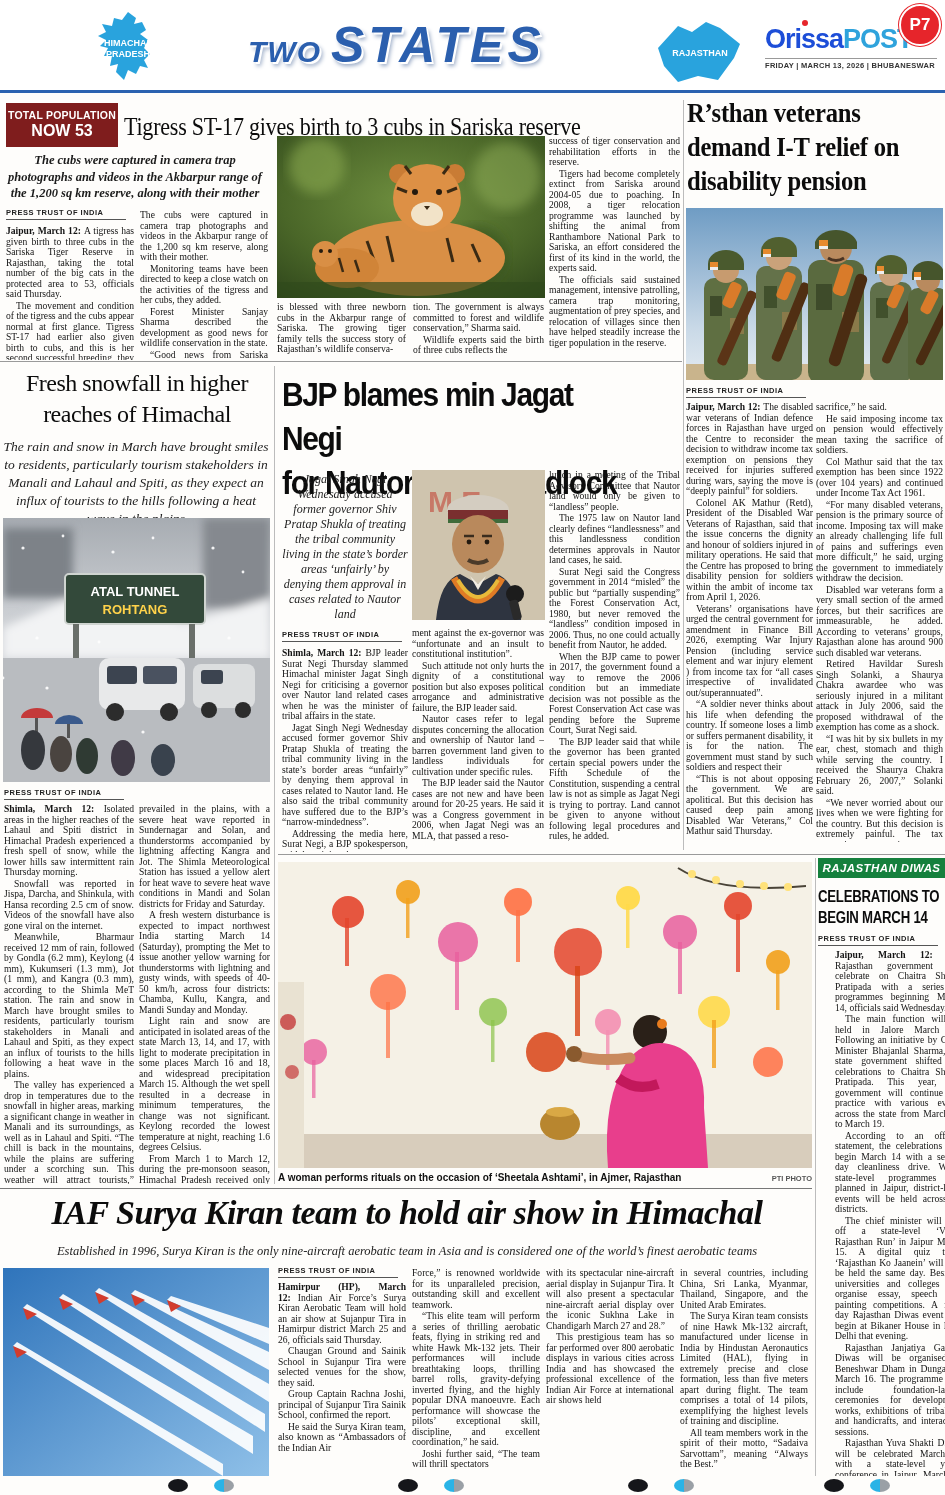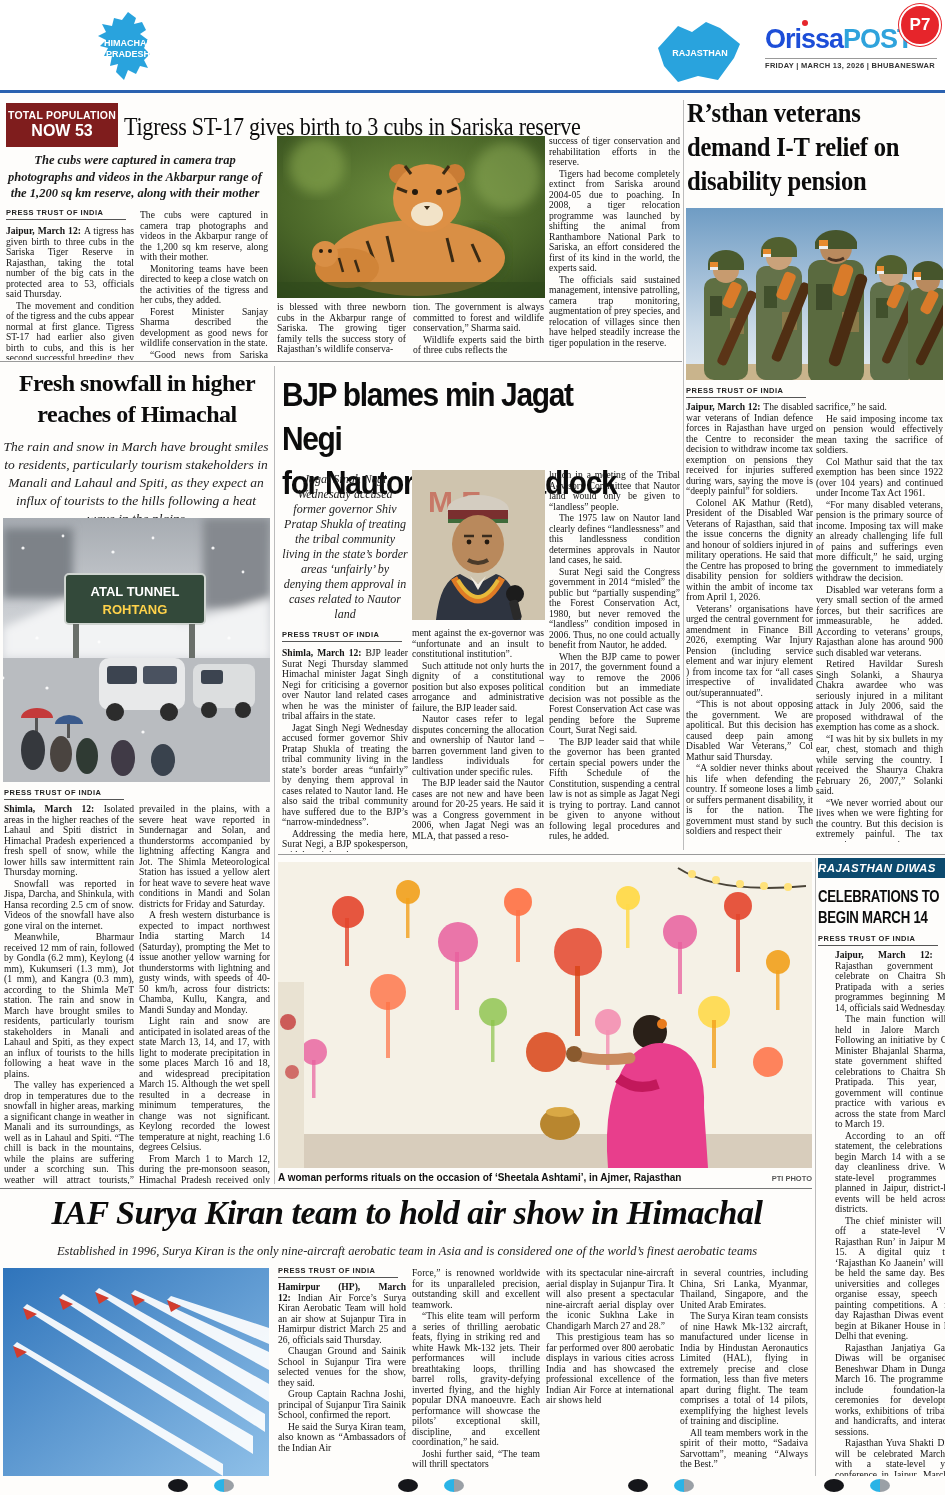--- a/index.html
+++ b/index.html
@@ -35,21 +35,21 @@
   .col .lead b::after{content:"\00a0";}
   .col.cont .plist p:first-child{text-indent:0;}
   .hl-serif{font-family:"Liberation Serif",serif;color:#0c0c0c;}
   .hl-sans{font-family:"Liberation Sans",sans-serif;font-weight:bold;color:#0c0c0c;}
   .deck{font-style:italic;text-align:center;color:#1c1c1c;}
   .hrule{background:#9a9a9a;height:1px;}
   .vrule{background:#bcbcbc;width:1px;}
   .badge{background:#7f1d1d;color:#fff;text-align:center;font-family:"Liberation Sans",sans-serif;}
   .badge .b1{font-size:10.5px;font-weight:bold;margin-top:6px;letter-spacing:.2px;}
   .badge .b2{font-size:16px;font-weight:bold;margin-top:1px;}
-  .kicker{background:#0c4a6e;color:#fff;text-align:left;
+  .kicker{background:#15803d;color:#fff;text-align:center;
           font:bold italic 11.5px/20px "Liberation Sans",sans-serif;letter-spacing:.4px;}
   .caption{display:flex;justify-content:space-between;align-items:baseline;}
   .caption .ctext{font:bold 10px "Liberation Sans",sans-serif;color:#111;}
   .caption .ccredit{font:bold 7.5px "Liberation Sans",sans-serif;color:#555;}
   .ph svg{width:100%;height:100%;display:block;}
   .regpair{display:flex;gap:26px;}
   .regdot{width:20px;height:13px;border-radius:50%;}
   .regdot.solid{background:#15161a;}
   .regdot.duo{background:linear-gradient(90deg,#2ab3e6 50%,#9aa0a6 50%);}
 </style>
@@ -58,20 +58,24 @@
 
 <div id="page">
 
   <div class="abs header">
     <div class="abs ph" style="left:90px;top:10px;width:80px;height:76px;">
       <svg viewBox="0 0 80 76" preserveAspectRatio="none">
         <path d="M38,2 46,8 44,14 52,12 56,20 50,24 58,30 54,38 60,44 54,50 58,58 50,56 46,64 38,60 34,70 26,62 28,54 20,56 22,46 14,46 18,38 10,36 16,30 8,26 16,22 12,14 22,16 24,8 32,10 Z" fill="#29a3dd"></path>
         <text class="maplabel" x="38" y="36">HIMACHAL</text>
         <text class="maplabel" x="38" y="47">PRADESH</text>
       </svg>
+    </div>
+    <div class="abs twostates" style="left:248px;top:16px;">
+      <span class="ts-small">TWO</span>
+      <span class="ts-big">STATES</span>
     </div>
     <div class="abs ph" style="left:648px;top:18px;width:100px;height:68px;">
       <svg viewBox="0 0 100 68" preserveAspectRatio="none">
         <path d="M10,30 30,8 44,14 58,4 72,10 92,26 86,40 70,62 50,58 30,64 16,48 Z" fill="#29a3dd"></path>
         <text class="maplabel" x="52" y="38">RAJASTHAN</text>
       </svg>
     </div>
     <div class="abs brand" style="left:765px;top:24px;width:172px;">
       <div class="brandrow">
         <span class="br-orissa">Orissa</span><span class="br-post">POST</span>
@@ -240,38 +244,38 @@
         </g>
       </g>
     </svg>
   </div>
   <div class="abs byline" style="left:686px;top:386px;width:120px;">PRESS TRUST OF INDIA</div>
   <div class="abs col" style="left:686px;top:402px;width:127px;height:440px;">
     <p class="lead"><b>Jaipur, March 12:</b><span>The disabled war veterans of Indian defence forces in Rajasthan have urged the Centre to reconsider the decision to withdraw income tax exemption on pensions they received for injuries suffered during wars, saying the move is “deeply painful” for soldiers.</span></p>
     <div class="plist">
         <p>Colonel AK Mathur (Retd), President of the Disabled War Veterans of Rajasthan, said that the issue concerns the dignity and honour of soldiers injured in military operations. He said that the Centre has proposed to bring disability pension for soldiers within the ambit of income tax from April 1, 2026.</p>
         <p>Veterans’ organisations have urged the central government for amendment in Finance Bill 2026, exempting War Injury Pension (including service element and war injury element ) from income tax for “all cases irrespective of invalidated out/superannuated”.</p>
+        <p>“A soldier never thinks about his life when defending the country. If someone loses a limb or suffers permanent disability, it is for the nation. The government must stand by such soldiers and respect their</p>
         <p>“This is not about opposing the government. We are apolitical. But this decision has caused deep pain among Disabled War Veterans,” Col Mathur said Thursday.</p>
-        <p>“A soldier never thinks about his life when defending the country. If someone loses a limb or suffers permanent disability, it is for the nation. The government must stand by such soldiers and respect their</p>
       </div>
   </div>
   <div class="abs col cont" style="left:816px;top:402px;width:127px;height:440px;">
     <div class="plist">
         <p>sacrifice,” he said.</p>
         <p>He said imposing income tax on pension would effectively mean taxing the sacrifice of soldiers.</p>
         <p>Col Mathur said that the tax exemption has been since 1922 (over 104 years) and continued under Income Tax Act 1961.</p>
         <p>“For many disabled veterans, pension is the primary source of income. Imposing tax will make an already challenging life full of pains and sufferings even more difficult,” he said, urging the government to immediately withdraw the decision.</p>
         <p>Disabled war veterans form a very small section of the armed forces, but their sacrifices are immeasurable, he added. According to veterans’ groups, Rajasthan alone has around 900 such disabled war veterans.</p>
         <p>Retired Havildar Suresh Singh Solanki, a Shaurya Chakra awardee who was seriously injured in a militant attack in July 2006, said the proposed withdrawal of the exemption has come as a shock.</p>
         <p>“I was hit by six bullets in my ear, chest, stomach and thigh while serving the country. I received the Shaurya Chakra February 26, 2007,” Solanki said.</p>
         <p>“We never worried about our lives when we were fighting for the country. But this decision is extremely painful. The tax exemption on pension was a way for the government to acknowledge the sacrifices we made,” he said.</p>
       </div>
   </div>
 
-  <div class="abs hl-serif" style="left:2px;top:368px;width:270px;font-size:24px;line-height:31px;text-align:center;letter-spacing:-.5px;font-weight:bold;">Fresh snowfall in higher reaches of Himachal</div>
+  <div class="abs hl-serif" style="left:2px;top:368px;width:270px;font-size:24px;line-height:31px;text-align:center;letter-spacing:-.5px;">Fresh snowfall in higher reaches of Himachal</div>
   <div class="abs deck" style="left:2px;top:438px;width:268px;font-size:13.5px;line-height:1.34;">The rain and snow in March have brought smiles to residents, particularly tourism stakeholders in Manali and Lahaul and Spiti, as they expect an influx of tourists to the hills following a heat wave in the plains</div>
   <div class="abs ph" style="left:3px;top:518px;width:267px;height:264px;">
     <svg viewBox="0 0 267 264" preserveAspectRatio="none">
       <defs>
           <linearGradient id="snsky" x1="0" y1="0" x2="0" y2="1">
         <stop offset="0%" stop-color="#a7acb2"></stop>
             <stop offset="40%" stop-color="#cfd2d6"></stop>
             <stop offset="100%" stop-color="#e9eaec"></stop>
       </linearGradient>
           <filter id="snblur">

